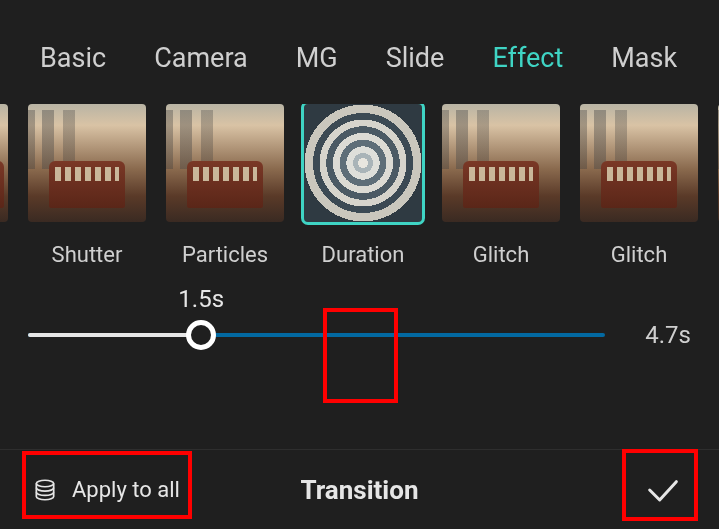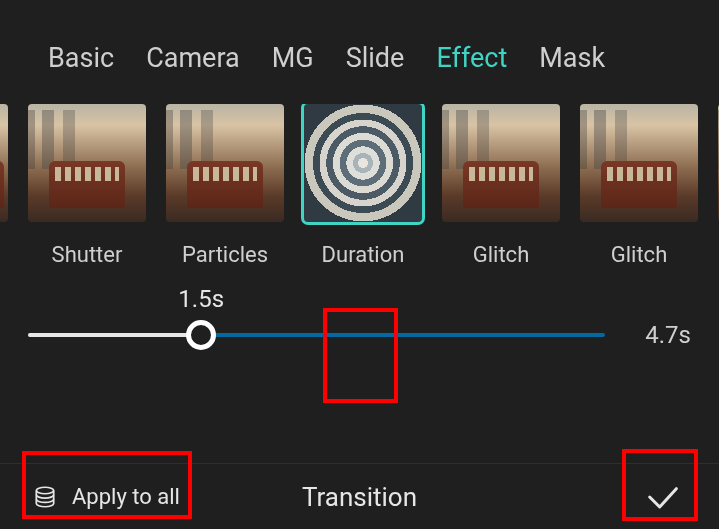--- a/index.html
+++ b/index.html
@@ -9,25 +9,24 @@
     background: #1f1f1f;
     font-family: -apple-system, BlinkMacSystemFont, "Segoe UI", Roboto, sans-serif;
     color: #cfcfcf;
     overflow: hidden;
     position: relative;
   }
 
   
   .tabs {
     display: flex;
-    gap: 32px;
-    padding: 42px 28px 30px 32px;
+    gap: 48px;
+    padding: 42px 28px 30px 40px;
     font-size: 27px;
     font-weight: 400;
-    margin-left: 16px;
   }
   .tab {
     color: #cfcfcf;
     cursor: pointer;
   }
   .tab.active {
     color: #3fd4c4;
   }
 
   
@@ -122,41 +121,42 @@
     top: -48px;
     transform: translateX(-50%);
     font-size: 24px;
     color: #e6e6e6;
   }
 
   
   .bottombar {
     position: absolute;
     left: 0; right: 0; bottom: 0;
-    height: 66px;
+    height: 80px;
     border-top: 1px solid #2e2e2e;
     display: flex;
     align-items: center;
     justify-content: space-between;
     padding: 0 32px;
   }
   .apply-all {
     display: flex;
     align-items: center;
     gap: 14px;
     font-size: 22px;
     color: #e6e6e6;
     cursor: pointer;
   }
   .title {
     position: absolute;
     left: 50%;
     transform: translateX(-50%);
     font-size: 26px;
     color: #e6e6e6;
+    font-weight: bold;
   }
   .confirm {
     cursor: pointer;
     display: flex; align-items: center; justify-content: center;
     width: 48px; height: 48px;
   }
 
   
   .hl {
     position: absolute;

